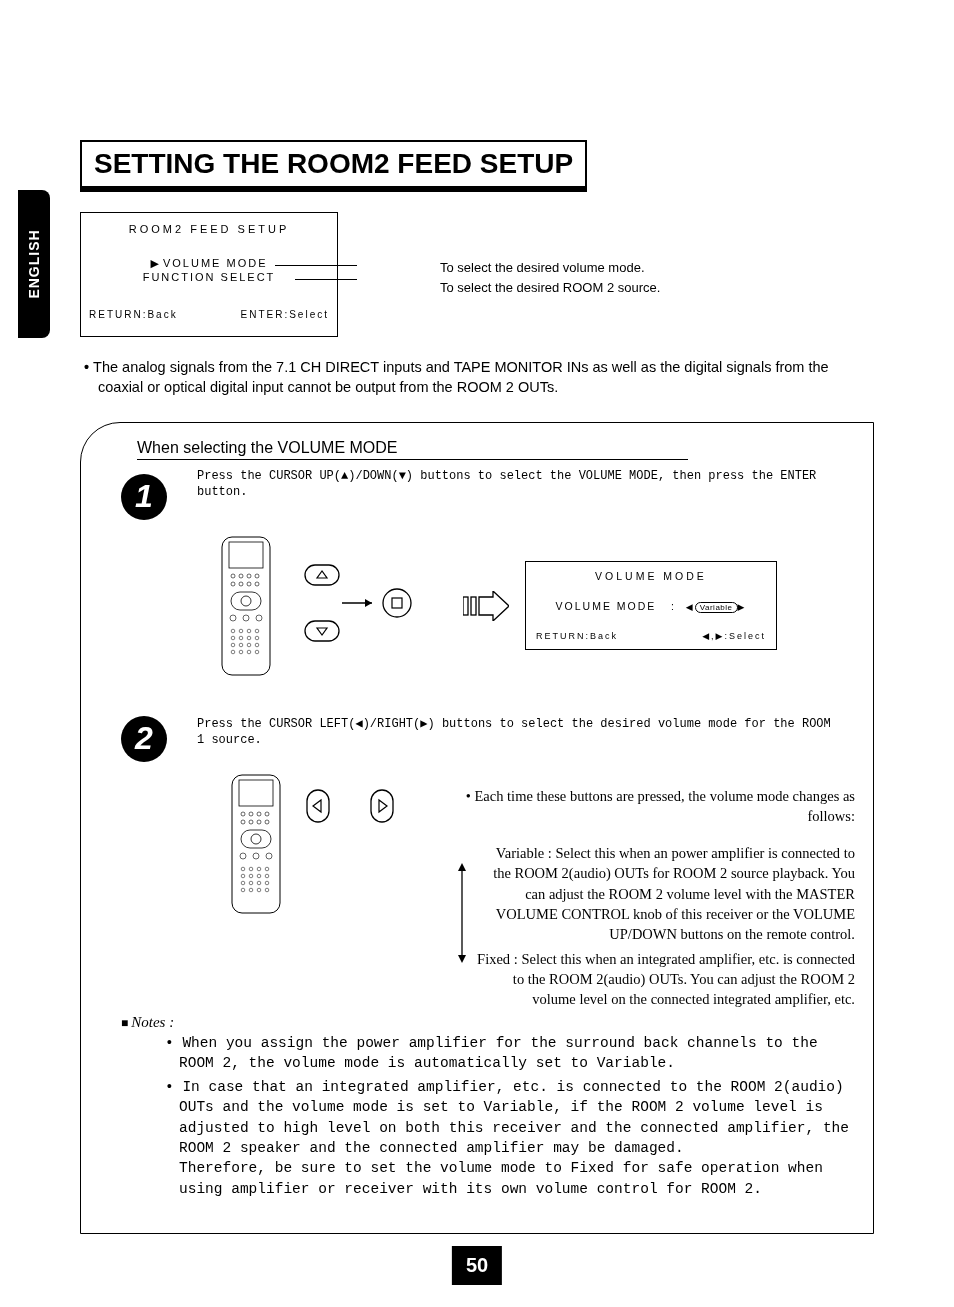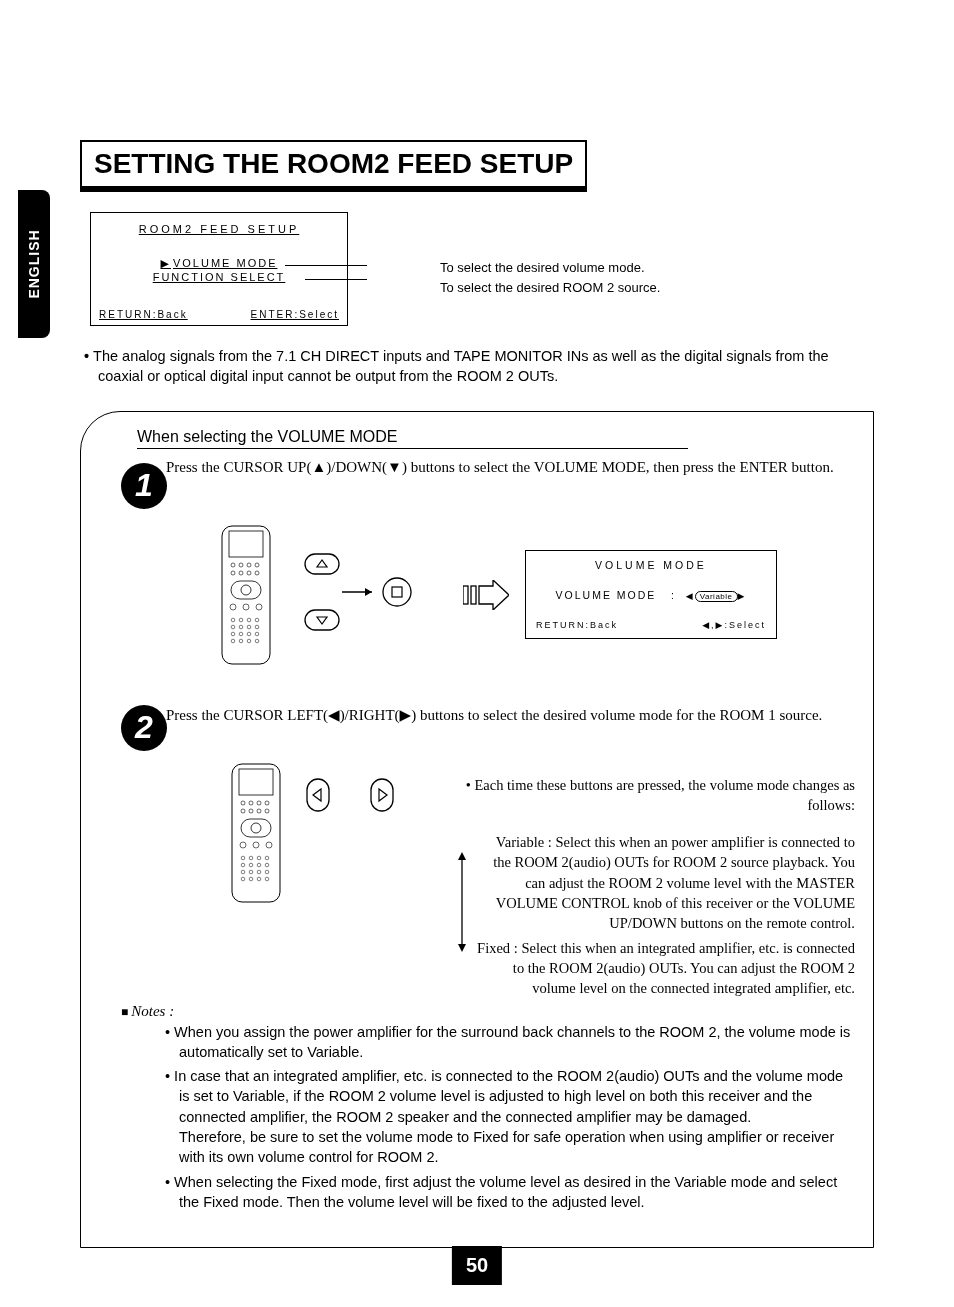--- a/index.html
+++ b/index.html
@@ -51,26 +51,24 @@
     display: inline-block;
     font-family: "Arial Narrow", Arial, sans-serif;
     font-weight: bold;
     font-size: 28px;
     letter-spacing: 0px;
   }
   .osd-box {
     border: 1.5px solid #000;
     width: 240px;
     margin-top: 20px;
-    margin-left: 10px;
-    padding: 10px 8px 5px 8px;
+    padding: 10px 8px 16px 8px;
     font-size: 11px;
     letter-spacing: 2px;
     position: relative;
-    text-decoration: underline;
   }
   .osd-title { text-align: center; font-size: 11px; letter-spacing: 3px; margin-bottom: 22px;}
   .osd-line { text-align:center; margin: 1px 0; }
   .osd-bottom { display: flex; justify-content: space-between; font-size:10px; letter-spacing:2px; margin-top: 26px;}
   .osd-arrow { font-size: 11px; margin-right: 2px;}
   .leader { position: absolute; border-top: 1px solid #000; }
   .callout-group {
     position: absolute;
     top: 186px;
     left: 360px;
@@ -111,24 +109,24 @@
     font-family: "Arial", sans-serif;
     font-size: 32px;
     font-style: italic;
     font-weight: bold;
     display: flex;
     align-items: center;
     justify-content: center;
     position: absolute;
   }
   .step-text {
-    font-family: Liberation Serif, serif;
-    font-size: 15px;
+    font-family: Liberation Mono, monospace;
+    font-size: 12px;
     line-height: 1.35;
-    margin-left: 55px;
+    margin-left: 86px;
     margin-right: 10px;
   }
   .figure-row { display:flex; align-items:center; gap: 16px; margin-top: 8px; margin-left: 110px;}
   .osd-box2 {
     border:1.5px solid #000;
     width:230px;
     padding:8px 10px;
     font-size:10.5px;
     letter-spacing:2px;
   }
@@ -148,21 +146,21 @@
   }
   .desc-list ul { list-style:none; padding-left:14px;}
   .desc-list ul li::before { content:"• "; margin-left:-12px;}
   .def-block { padding-left: 28px; text-indent: -0px; margin-top: 2px;}
   .def-label { display:inline; }
   .def-text { display:inline; }
   .up-down-arrow { display:inline-block; vertical-align: top; margin-right: 6px; margin-top: 4px;}
   .notes-head { font-family: "Times New Roman", serif; font-size:15px; margin-top: 4px; margin-left: 10px; font-style: italic;}
   .notes-head::before { content:"■ "; font-size: 12px;}
   .notes-list {
-    font-family:Liberation Sans, sans-serif;
+    font-family:Liberation Mono, monospace;
     font-size:14.5px;
     line-height:1.4;
     margin-left: 28px;
     margin-top: 2px;
   }
   .notes-list li { margin-bottom: 4px; list-style:none;}
   .notes-list li::before { content:"• "; margin-left:-14px;}
   .page-num {
     position: absolute;
     bottom: 22px;
@@ -378,20 +376,19 @@
             </div>
           </div>
         </div>
       </div>
 
       <div class="notes-head">Notes :</div>
       <ul class="notes-list">
         <li>When you assign the power amplifier for the surround back channels to the ROOM 2, the volume mode is automatically set to Variable.</li>
         <li style="white-space: pre-line;">In case that an integrated amplifier, etc. is connected to the ROOM 2(audio) OUTs and the volume mode is set to Variable, if the ROOM 2 volume level is adjusted to high level on both this receiver and the connected amplifier, the ROOM 2 speaker and the connected amplifier may be damaged.
 Therefore, be sure to set the volume mode to Fixed for safe operation when using amplifier or receiver with its own volume control for ROOM 2.</li>
-        <li>When selecting the Fixed mode, first adjust the volume level as desired in the Variable mode and select the Fixed mode. Then the volume level will be fixed to the adjusted level.</li>
       </ul>
     </div>
 
   </div>
 
   <div class="page-num">50</div>
 </div>
 
 </body></html>

